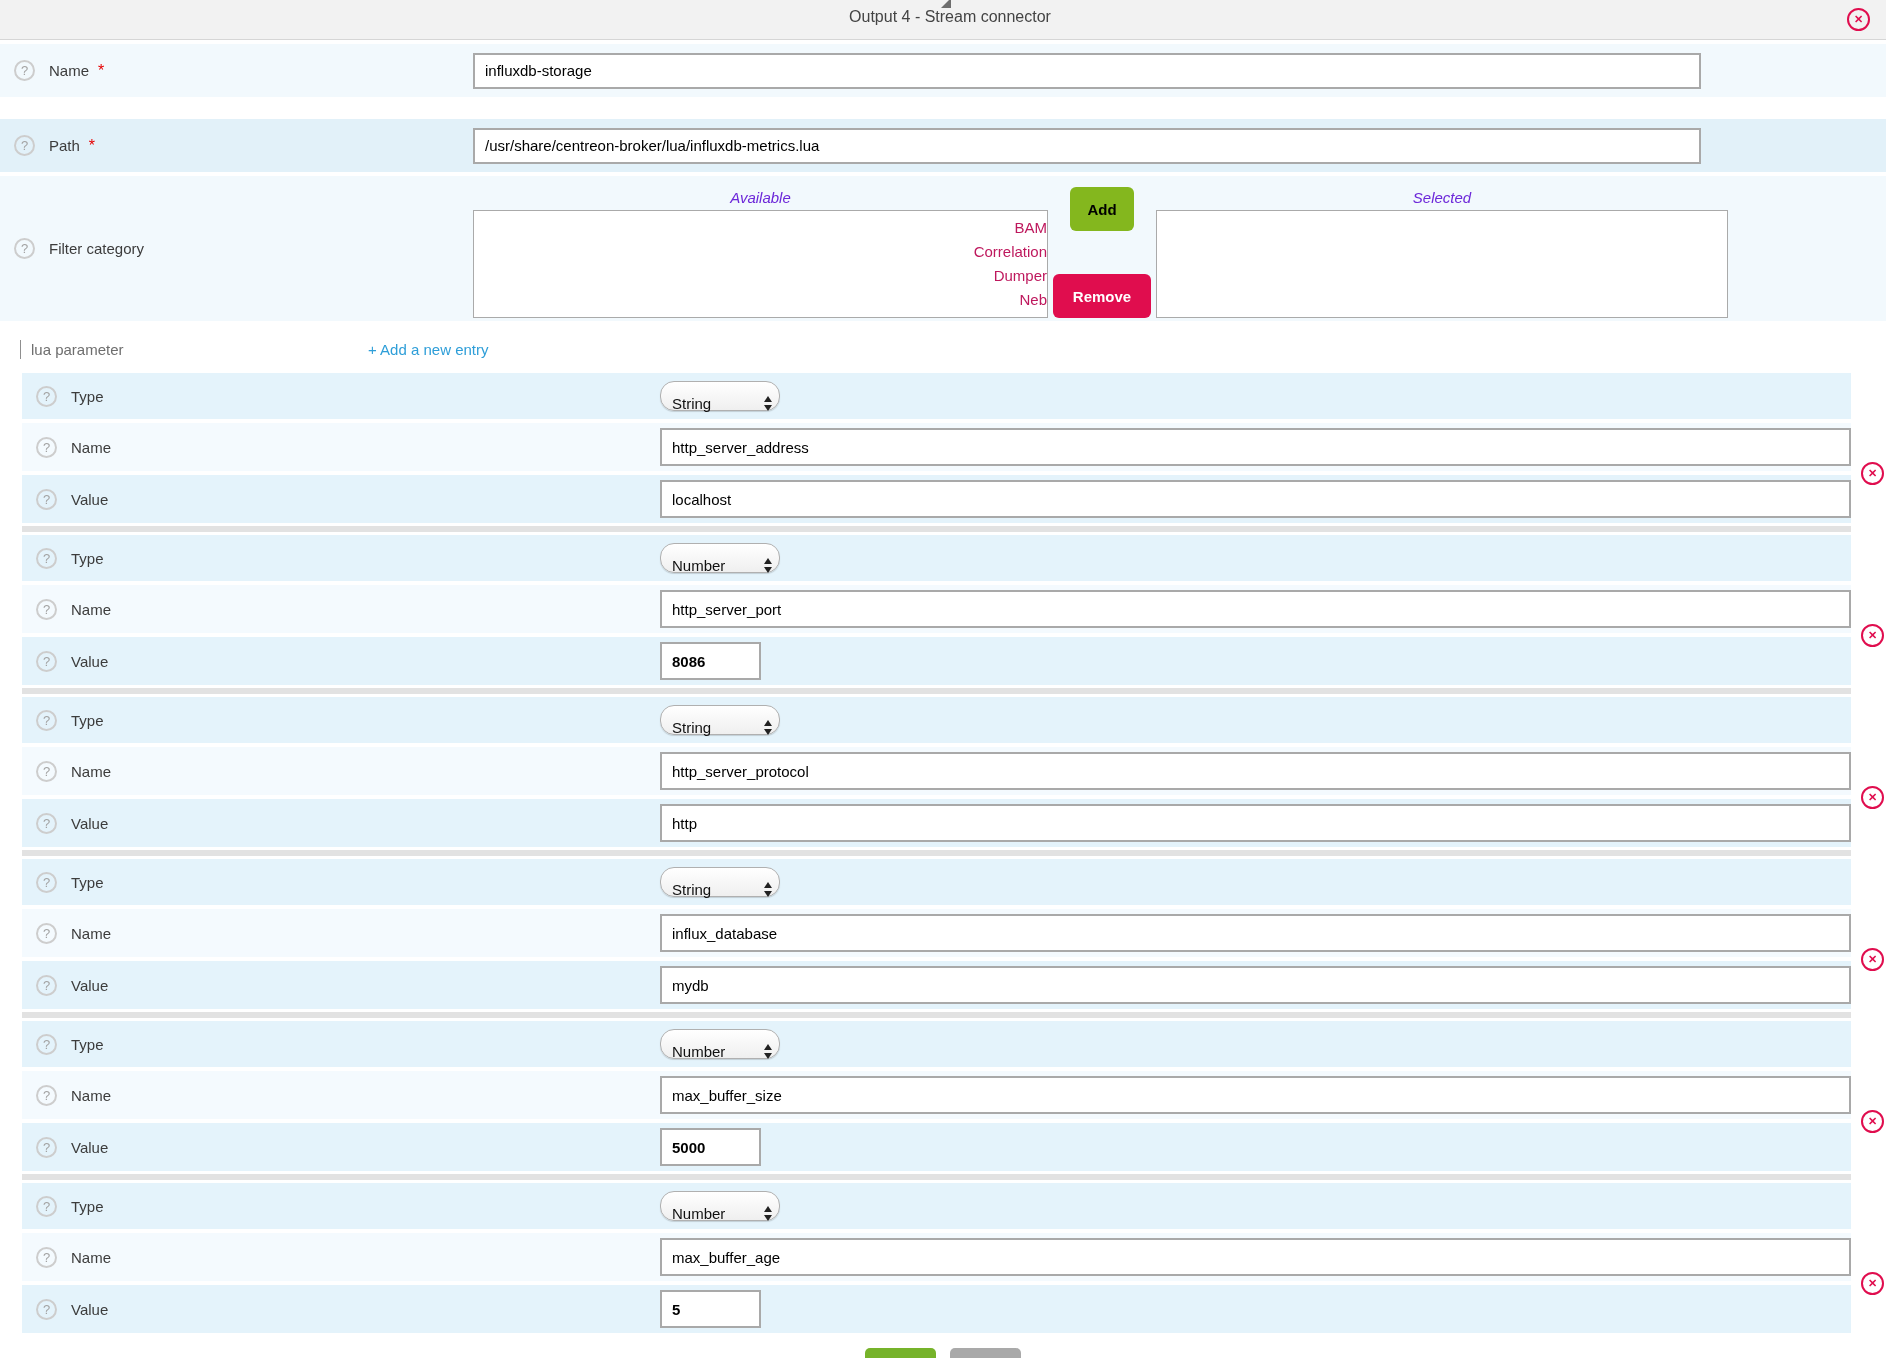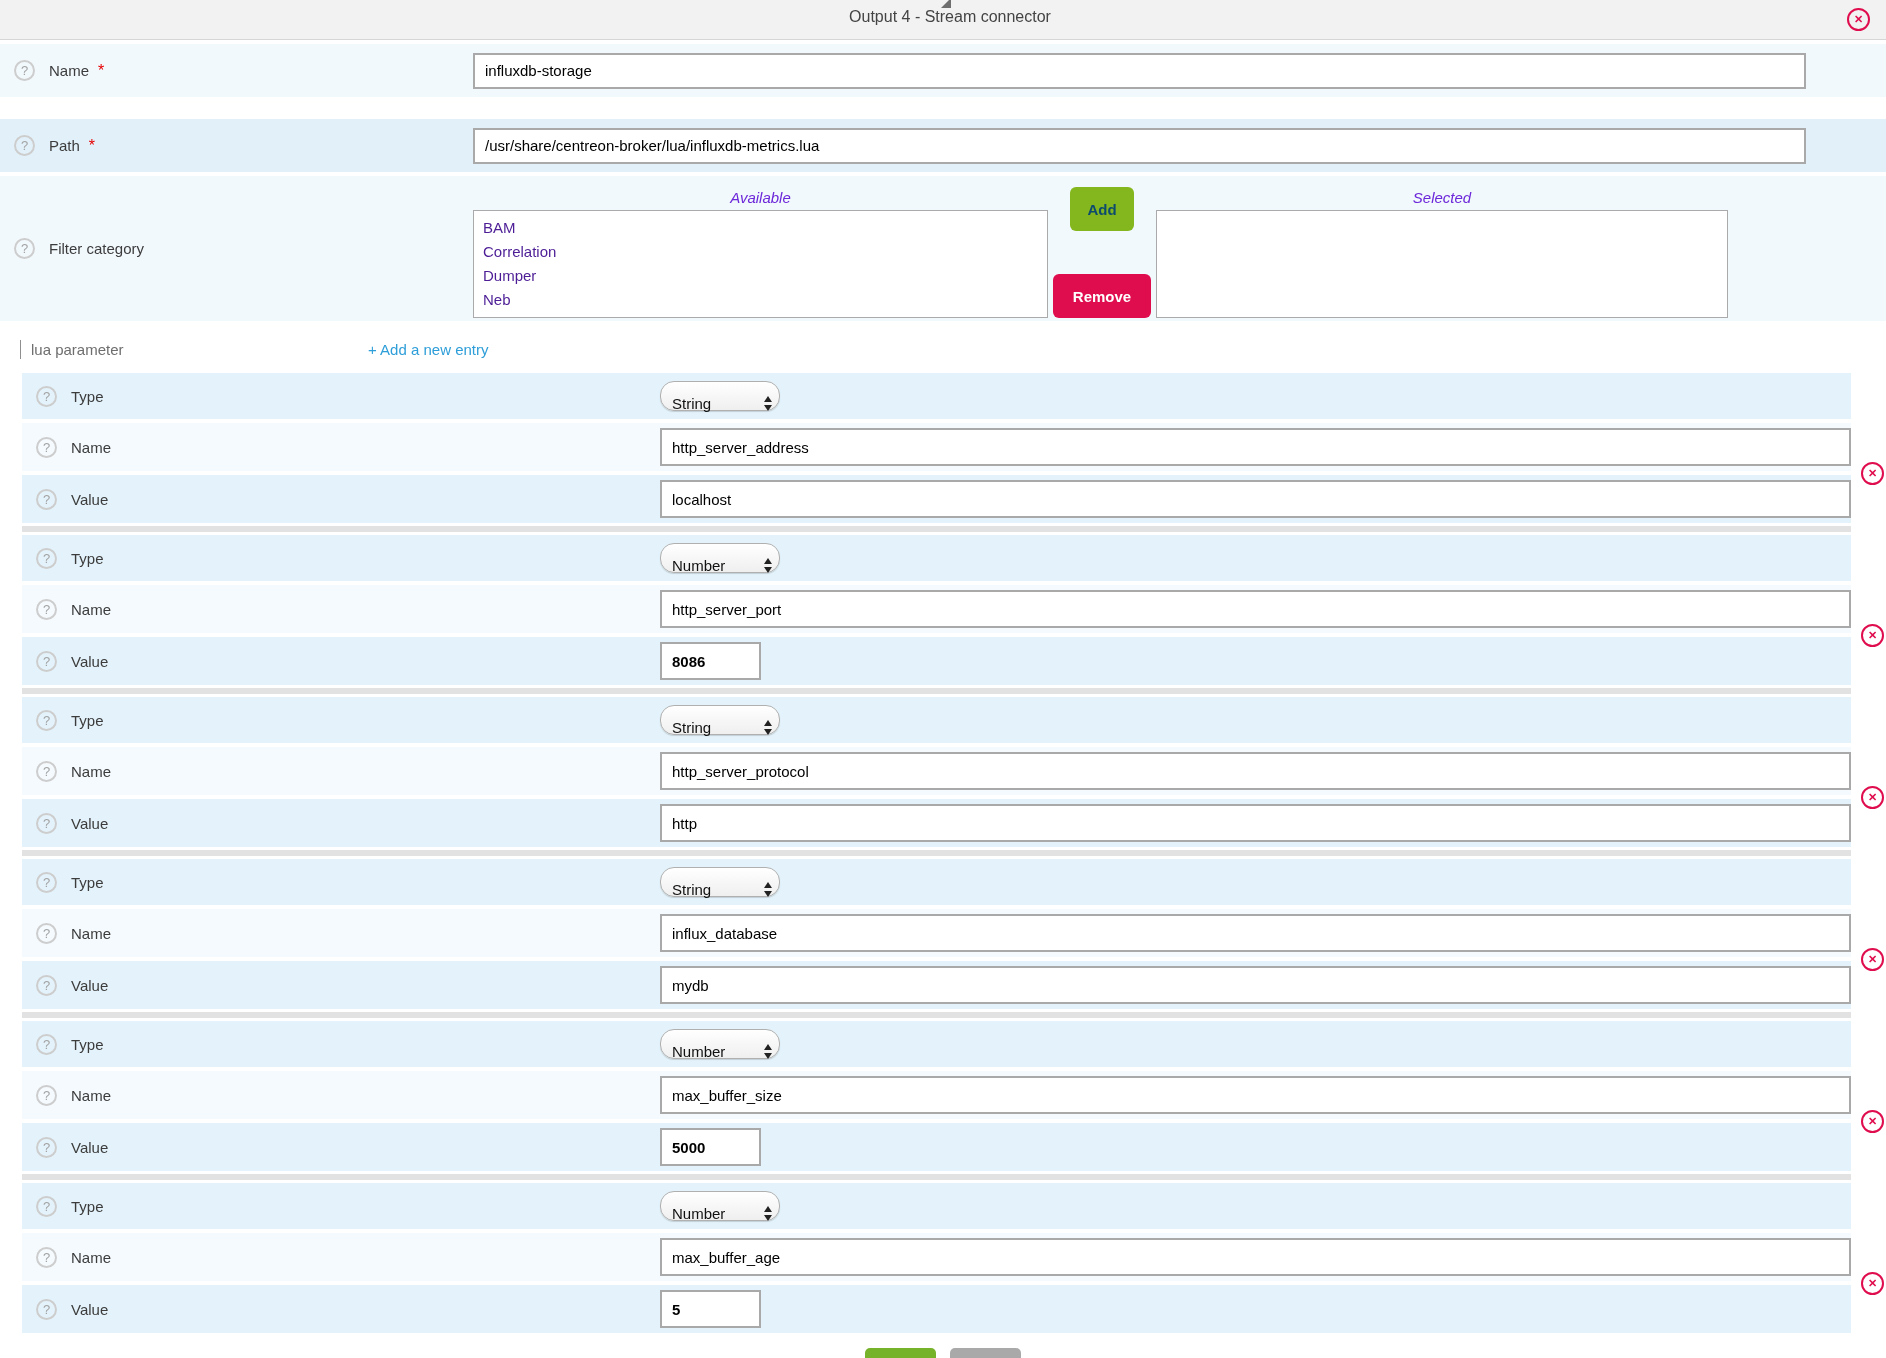--- a/index.html
+++ b/index.html
@@ -25,35 +25,35 @@
   .trow.h53 { height: 53px; }
   .trow.h145 { height: 145px; }
   .label-col { width: 473px; flex: none; display: flex; align-items: center; padding-left: 14px; }
   .help-icon { width: 21px; height: 21px; border: 2px solid #cdcdcd; border-radius: 50%;
     display: flex; align-items: center; justify-content: center; flex: none; }
   .help-icon::before { content: "?"; color: #a3a3a3; font-size: 13px; line-height: 1; }
   .field-label { margin-left: 14px; color: #3c3c3c; }
   .req { color: #e60000; margin-left: 9px; font-size: 16px; }
   .text-input { height: 36px; border: 2px solid #a9a9a9; background: #fff; padding: 0 10px;
     font-family: "Liberation Sans", sans-serif; font-size: 15px; color: #000; outline: none; }
-  .w-top { width: 1333px; }
+  .w-top { width: 1228px; }
 
   
   .filter-content { display: flex; align-items: flex-start; padding-top: 5px; }
   .dual-col { display: flex; flex-direction: column; }
   .dual-head { height: 26px; display: flex; align-items: center; justify-content: center;
     font-style: italic; color: #6d28d9; }
   .listbox { background: #fff; border: 1px solid #aaa; height: 108px; overflow: hidden;
     padding: 5px 0 0 9px; cursor: default; }
   .lb-left { width: 575px; }
   .lb-right { width: 572px; }
-  .lb-item { line-height: 24px; color: #4c1d95; }
+  .lb-item { line-height: 24px; color: #be185d; text-align: right; }
   .btn-col { width: 108px; flex: none; display: flex; flex-direction: column; align-items: center;
     justify-content: space-between; height: 131px; margin-top: 3px; }
-  .btn-add { background: #84b71e; color: #0c4a6e; font-weight: bold; font-size: 15px;
+  .btn-add { background: #84b71e; color: #000000; font-weight: bold; font-size: 15px;
     border: none; border-radius: 6px; width: 64px; height: 44px; cursor: pointer; }
   .btn-remove { background: #e00d4e; color: #fff; font-weight: bold; font-size: 15px;
     border: none; border-radius: 6px; width: 98px; height: 44px; cursor: pointer; }
 
   
   .lua-bar { height: 48px; display: flex; align-items: center; background: #fff; }
   .lua-title { margin-left: 20px; border-left: 1px solid #8f8f8f; padding-left: 10px;
     color: #6e6e6e; font-size: 15px; line-height: 19px; }
   .add-entry-link { position: absolute; left: 368px; color: #2e9ed8; cursor: pointer; font-size: 15px; }
   .lua-bar { position: relative; }

